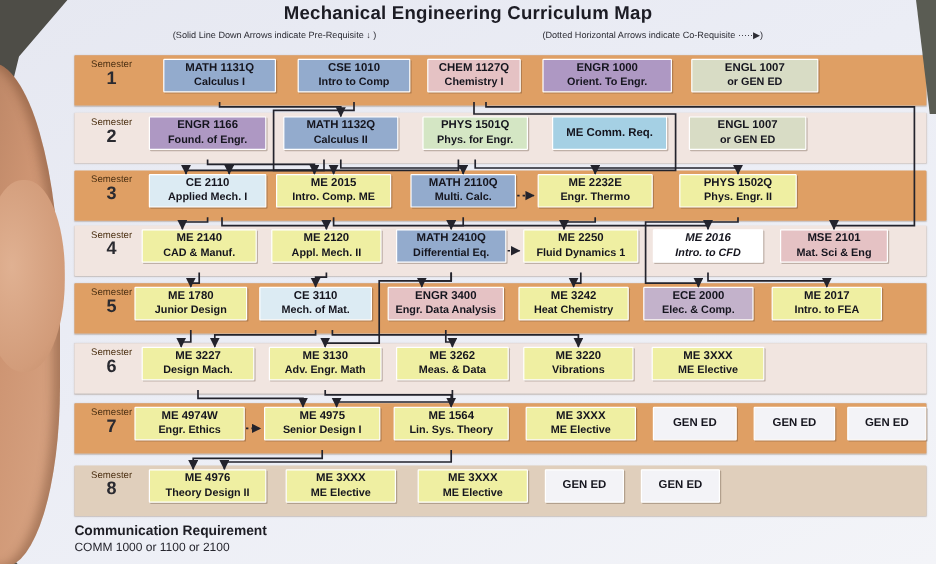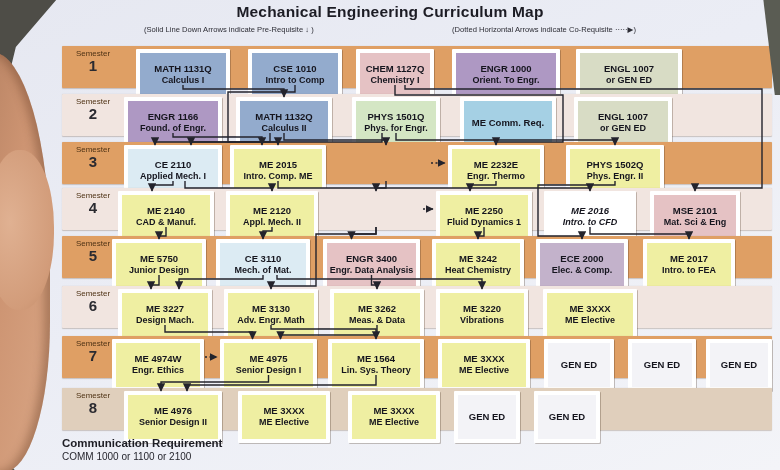--- a/index.html
+++ b/index.html
@@ -23,22 +23,22 @@
   .legend.right{left:452px;}
   #diagram{position:absolute;inset:0;z-index:2;}
   .band{
     position:absolute;left:62px;width:710px;height:42px;
     border-radius:1px;box-shadow:0 0.5px 1px rgba(90,60,30,.25);
   }
   .sem-label{position:absolute;left:4px;top:3px;width:54px;text-align:center;color:#4e3214;}
   .sem-word{font-size:8px;display:block;}
   .sem-num{font-size:15px;font-weight:bold;display:block;line-height:1.1;color:#2a2a30;}
   .cbox{
-    position:absolute;top:3px;height:52px;box-sizing:border-box;
-    border:4px solid #ffffff;border-radius:1px;
+    position:absolute;top:3px;height:28px;box-sizing:border-box;
+    border:1px solid #ffffff;border-radius:1px;
     display:flex;flex-direction:column;align-items:center;justify-content:center;
     font-size:9.5px;font-weight:bold;color:#15151e;text-align:center;line-height:1.3;
     box-shadow:1px 1px 0 rgba(60,40,20,.28);
   }
   .cbox .code{white-space:nowrap;}
   .cbox .cname{white-space:nowrap;font-size:9px;}
   #edge-layer{position:absolute;left:0;top:0;z-index:3;pointer-events:none;}
   .edge{fill:none;stroke:#23232c;stroke-width:1.4px;}
   .edge.dotted{stroke-dasharray:2 2.5;stroke-width:1.3px;}
   .footer{position:absolute;left:62px;top:437px;z-index:2;color:#1d1d24;}
@@ -130,20 +130,24 @@
           <span class="sem-num">3</span>
         </div>
         <div class="cbox" style="left: 62px; width: 98px; background: rgb(220, 235, 243);">
           <div class="code">CE 2110</div>
           <div class="cname">Applied Mech. I</div>
         </div>
         <div class="cbox" style="left: 168px; width: 96px; background: rgb(239, 239, 162);">
           <div class="code">ME 2015</div>
           <div class="cname">Intro. Comp. ME</div>
         </div>
+        <div class="cbox" style="left: 280px; width: 88px; background: rgb(147, 171, 205);">
+          <div class="code">MATH 2110Q</div>
+          <div class="cname">Multi. Calc.</div>
+        </div>
         <div class="cbox" style="left: 386px; width: 96px; background: rgb(239, 239, 162);">
           <div class="code">ME 2232E</div>
           <div class="cname">Engr. Thermo</div>
         </div>
         <div class="cbox" style="left: 504px; width: 98px; background: rgb(239, 239, 162);">
           <div class="code">PHYS 1502Q</div>
           <div class="cname">Phys. Engr. II</div>
         </div>
       </div>
       <div class="band" style="top: 188px; background: rgb(241, 229, 224);">
@@ -152,40 +156,44 @@
           <span class="sem-num">4</span>
         </div>
         <div class="cbox" style="left: 56px; width: 96px; background: rgb(239, 239, 162);">
           <div class="code">ME 2140</div>
           <div class="cname">CAD &amp; Manuf.</div>
         </div>
         <div class="cbox" style="left: 164px; width: 92px; background: rgb(239, 239, 162);">
           <div class="code">ME 2120</div>
           <div class="cname">Appl. Mech. II</div>
         </div>
+        <div class="cbox" style="left: 268px; width: 92px; background: rgb(147, 171, 205);">
+          <div class="code">MATH 2410Q</div>
+          <div class="cname">Differential Eq.</div>
+        </div>
         <div class="cbox" style="left: 374px; width: 96px; background: rgb(239, 239, 162);">
           <div class="code">ME 2250</div>
           <div class="cname">Fluid Dynamics 1</div>
         </div>
         <div class="cbox" style="left: 482px; width: 92px; background: #ffffff; font-style: italic;">
           <div class="code">ME 2016</div>
           <div class="cname">Intro. to CFD</div>
         </div>
         <div class="cbox" style="left: 588px; width: 90px; background: rgb(229, 194, 196);">
           <div class="code">MSE 2101</div>
           <div class="cname">Mat. Sci &amp; Eng</div>
         </div>
       </div>
       <div class="band" style="top: 236px; background: rgb(223, 159, 100);">
         <div class="sem-label">
           <span class="sem-word">Semester</span>
           <span class="sem-num">5</span>
         </div>
         <div class="cbox" style="left: 50px; width: 94px; background: rgb(239, 239, 162);">
-          <div class="code">ME 5750</div>
+          <div class="code">ME 1780</div>
           <div class="cname">Junior Design</div>
         </div>
         <div class="cbox" style="left: 154px; width: 94px; background: rgb(220, 235, 243);">
           <div class="code">CE 3110</div>
           <div class="cname">Mech. of Mat.</div>
         </div>
         <div class="cbox" style="left: 261px; width: 97px; background: rgb(229, 194, 196);">
           <div class="code">ENGR 3400</div>
           <div class="cname">Engr. Data Analysis</div>
         </div>
@@ -259,21 +267,21 @@
           <div class="code">GEN ED</div>
         </div>
       </div>
       <div class="band" style="top: 388px; background: rgb(224, 207, 188);">
         <div class="sem-label">
           <span class="sem-word">Semester</span>
           <span class="sem-num">8</span>
         </div>
         <div class="cbox" style="left: 62px; width: 98px; background: rgb(239, 239, 162);">
           <div class="code">ME 4976</div>
-          <div class="cname">Senior Design II</div>
+          <div class="cname">Theory Design II</div>
         </div>
         <div class="cbox" style="left: 176px; width: 92px; background: rgb(239, 239, 162);">
           <div class="code">ME 3XXX</div>
           <div class="cname">ME Elective</div>
         </div>
         <div class="cbox" style="left: 286px; width: 92px; background: rgb(239, 239, 162);">
           <div class="code">ME 3XXX</div>
           <div class="cname">ME Elective</div>
         </div>
         <div class="cbox" style="left: 392px; width: 66px; background: rgb(243, 243, 247);">

